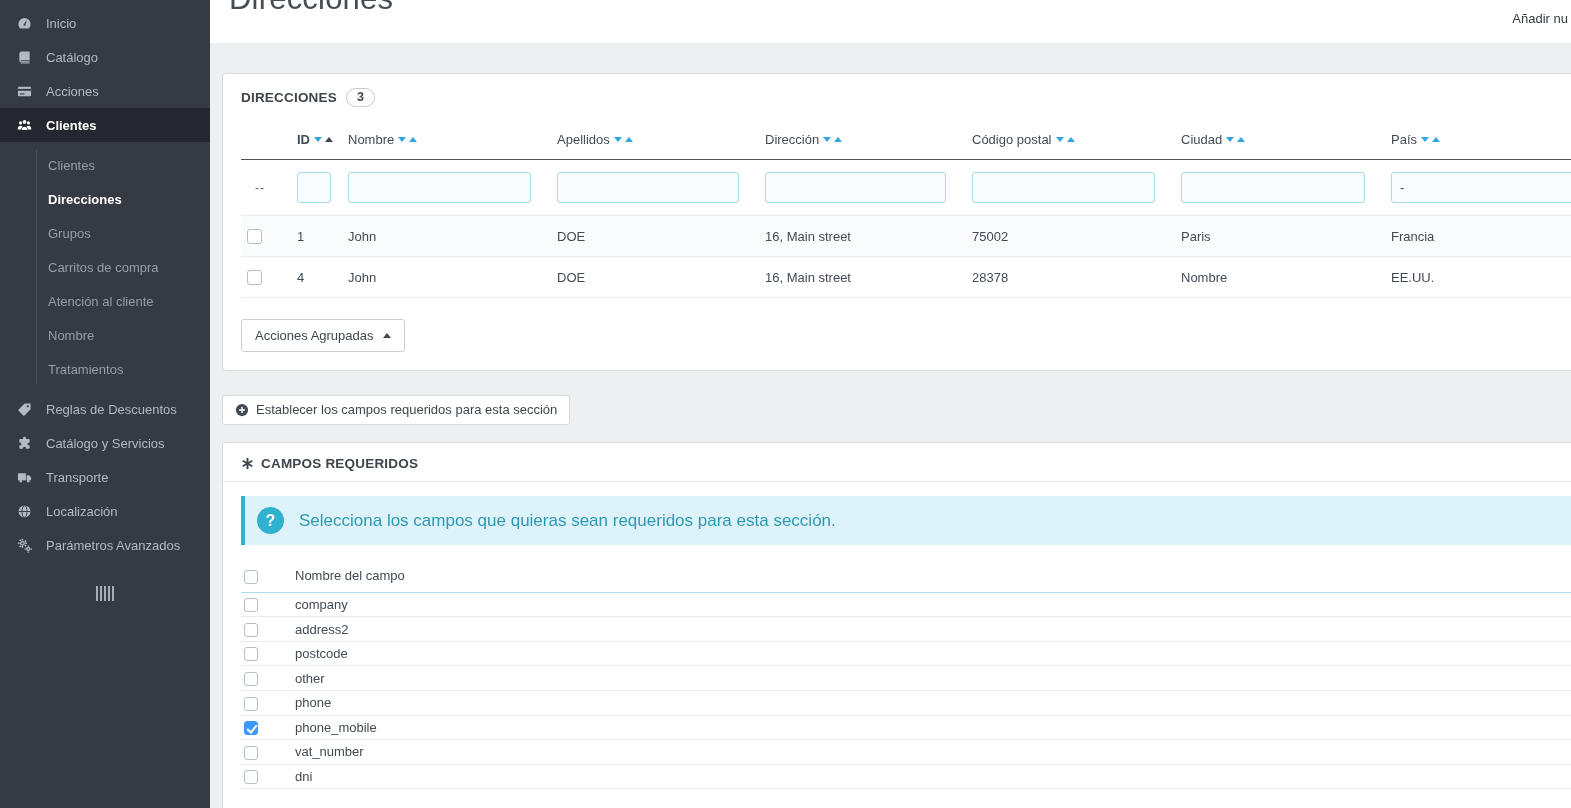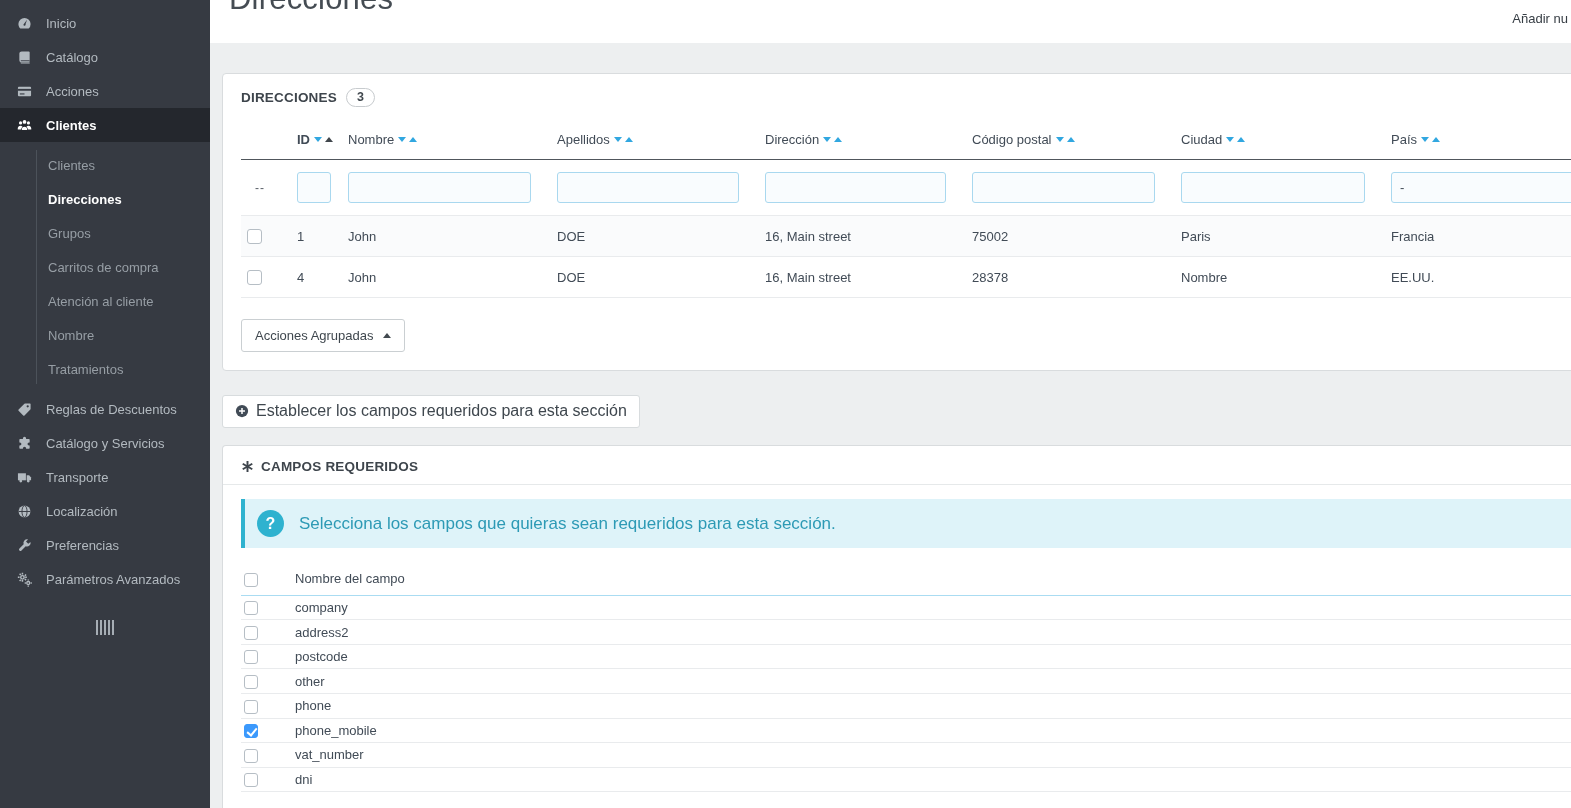--- a/index.html
+++ b/index.html
@@ -124,21 +124,21 @@
   }
   .caret-up-sm {
     width:0; height:0; border-left:4px solid transparent; border-right:4px solid transparent;
     border-bottom:5px solid #434a50;
   }
 
   .set-required-btn {
     display:inline-flex; align-items:center; gap:7px;
     margin:24px 0 0 0; padding:6px 12px 7px;
     background:#fff; border:1px solid #d8dcde; border-radius:3px;
-    font-size:16px; color:#3f474e; cursor:pointer;
+    font-size:13px; color:#3f474e; cursor:pointer;
   }
   .plus-icon { width:14px; height:14px; }
 
   
   .panel.required { margin-top:17px; border-bottom:none; border-radius:4px 4px 0 0; min-height:400px; }
   .panel.required .panel-title { border-bottom:1px solid #e6e9ea; padding:13px 18px 10px; }
   .asterisk-icon { width:13px; height:13px; margin-right:7px; }
 
   .info-alert {
     margin:14px 0 14px 18px; background:#def3f9; border-left:4px solid #2eb2cf;
@@ -275,28 +275,20 @@
     <span class="s-icon">
       <svg viewBox="0 0 16 16">
           <circle cx="8" cy="8" r="6.3"></circle>
           <ellipse cx="8" cy="8" rx="2.7" ry="6.3" fill="none" stroke="#363a42" stroke-width="1"></ellipse>
           <path d="M1.7 8h12.6" stroke="#363a42" stroke-width="1"></path>
         </svg>
     </span>
     <span class="s-label">Localización</span>
   </div>
 
-  <div class="s-item">
-    <span class="s-icon">
-      <svg viewBox="0 0 16 16">
-          <path d="M14.4 4.2a3.9 3.9 0 0 1-5.1 4.7l-4.5 4.5a1.55 1.55 0 0 1-2.2-2.2l4.5-4.5a3.9 3.9 0 0 1 4.7-5.1L9.6 3.8l2.4 2.4 2.4-2z"></path>
-        </svg>
-    </span>
-    <span class="s-label">Preferencias</span>
-  </div>
 
   <div class="s-item">
     <span class="s-icon">
       <svg viewBox="0 0 16 16">
           <g>
             <path d="M5 .8h1.6v1.8H5zM5 8.6h1.6v1.8H5zM.9 4.9h1.8v1.6H.9zM8.7 4.9h1.8v1.6H8.7zM2.2 2.3l1.1-1.1 1.3 1.3-1.1 1.1zM7.8 7.9l1.1-1.1 1.3 1.3-1.1 1.1zM3.3 10.2l-1.1-1.1 1.3-1.3 1.1 1.1zM8.9 4.6 7.8 3.5l1.3-1.3 1.1 1.1z"></path>
             <path fill-rule="evenodd" d="M5.8 3.1a2.6 2.6 0 1 1 0 5.2 2.6 2.6 0 0 1 0-5.2zm0 1.5a1.1 1.1 0 1 0 0 2.2 1.1 1.1 0 0 0 0-2.2z"></path>
             <path fill-rule="evenodd" d="M12 9.4a2.3 2.3 0 1 1 0 4.6 2.3 2.3 0 0 1 0-4.6zm0 1.4a.9.9 0 1 0 0 1.8.9.9 0 0 0 0-1.8z"></path>
             <path d="M11.3 7.9h1.4v1.2h-1.4zM11.3 14.5h1.4v1.2h-1.4zM8.2 11h1.3v1.4H8.2zM14.5 11h1.3v1.4h-1.3z"></path>
           </g>

